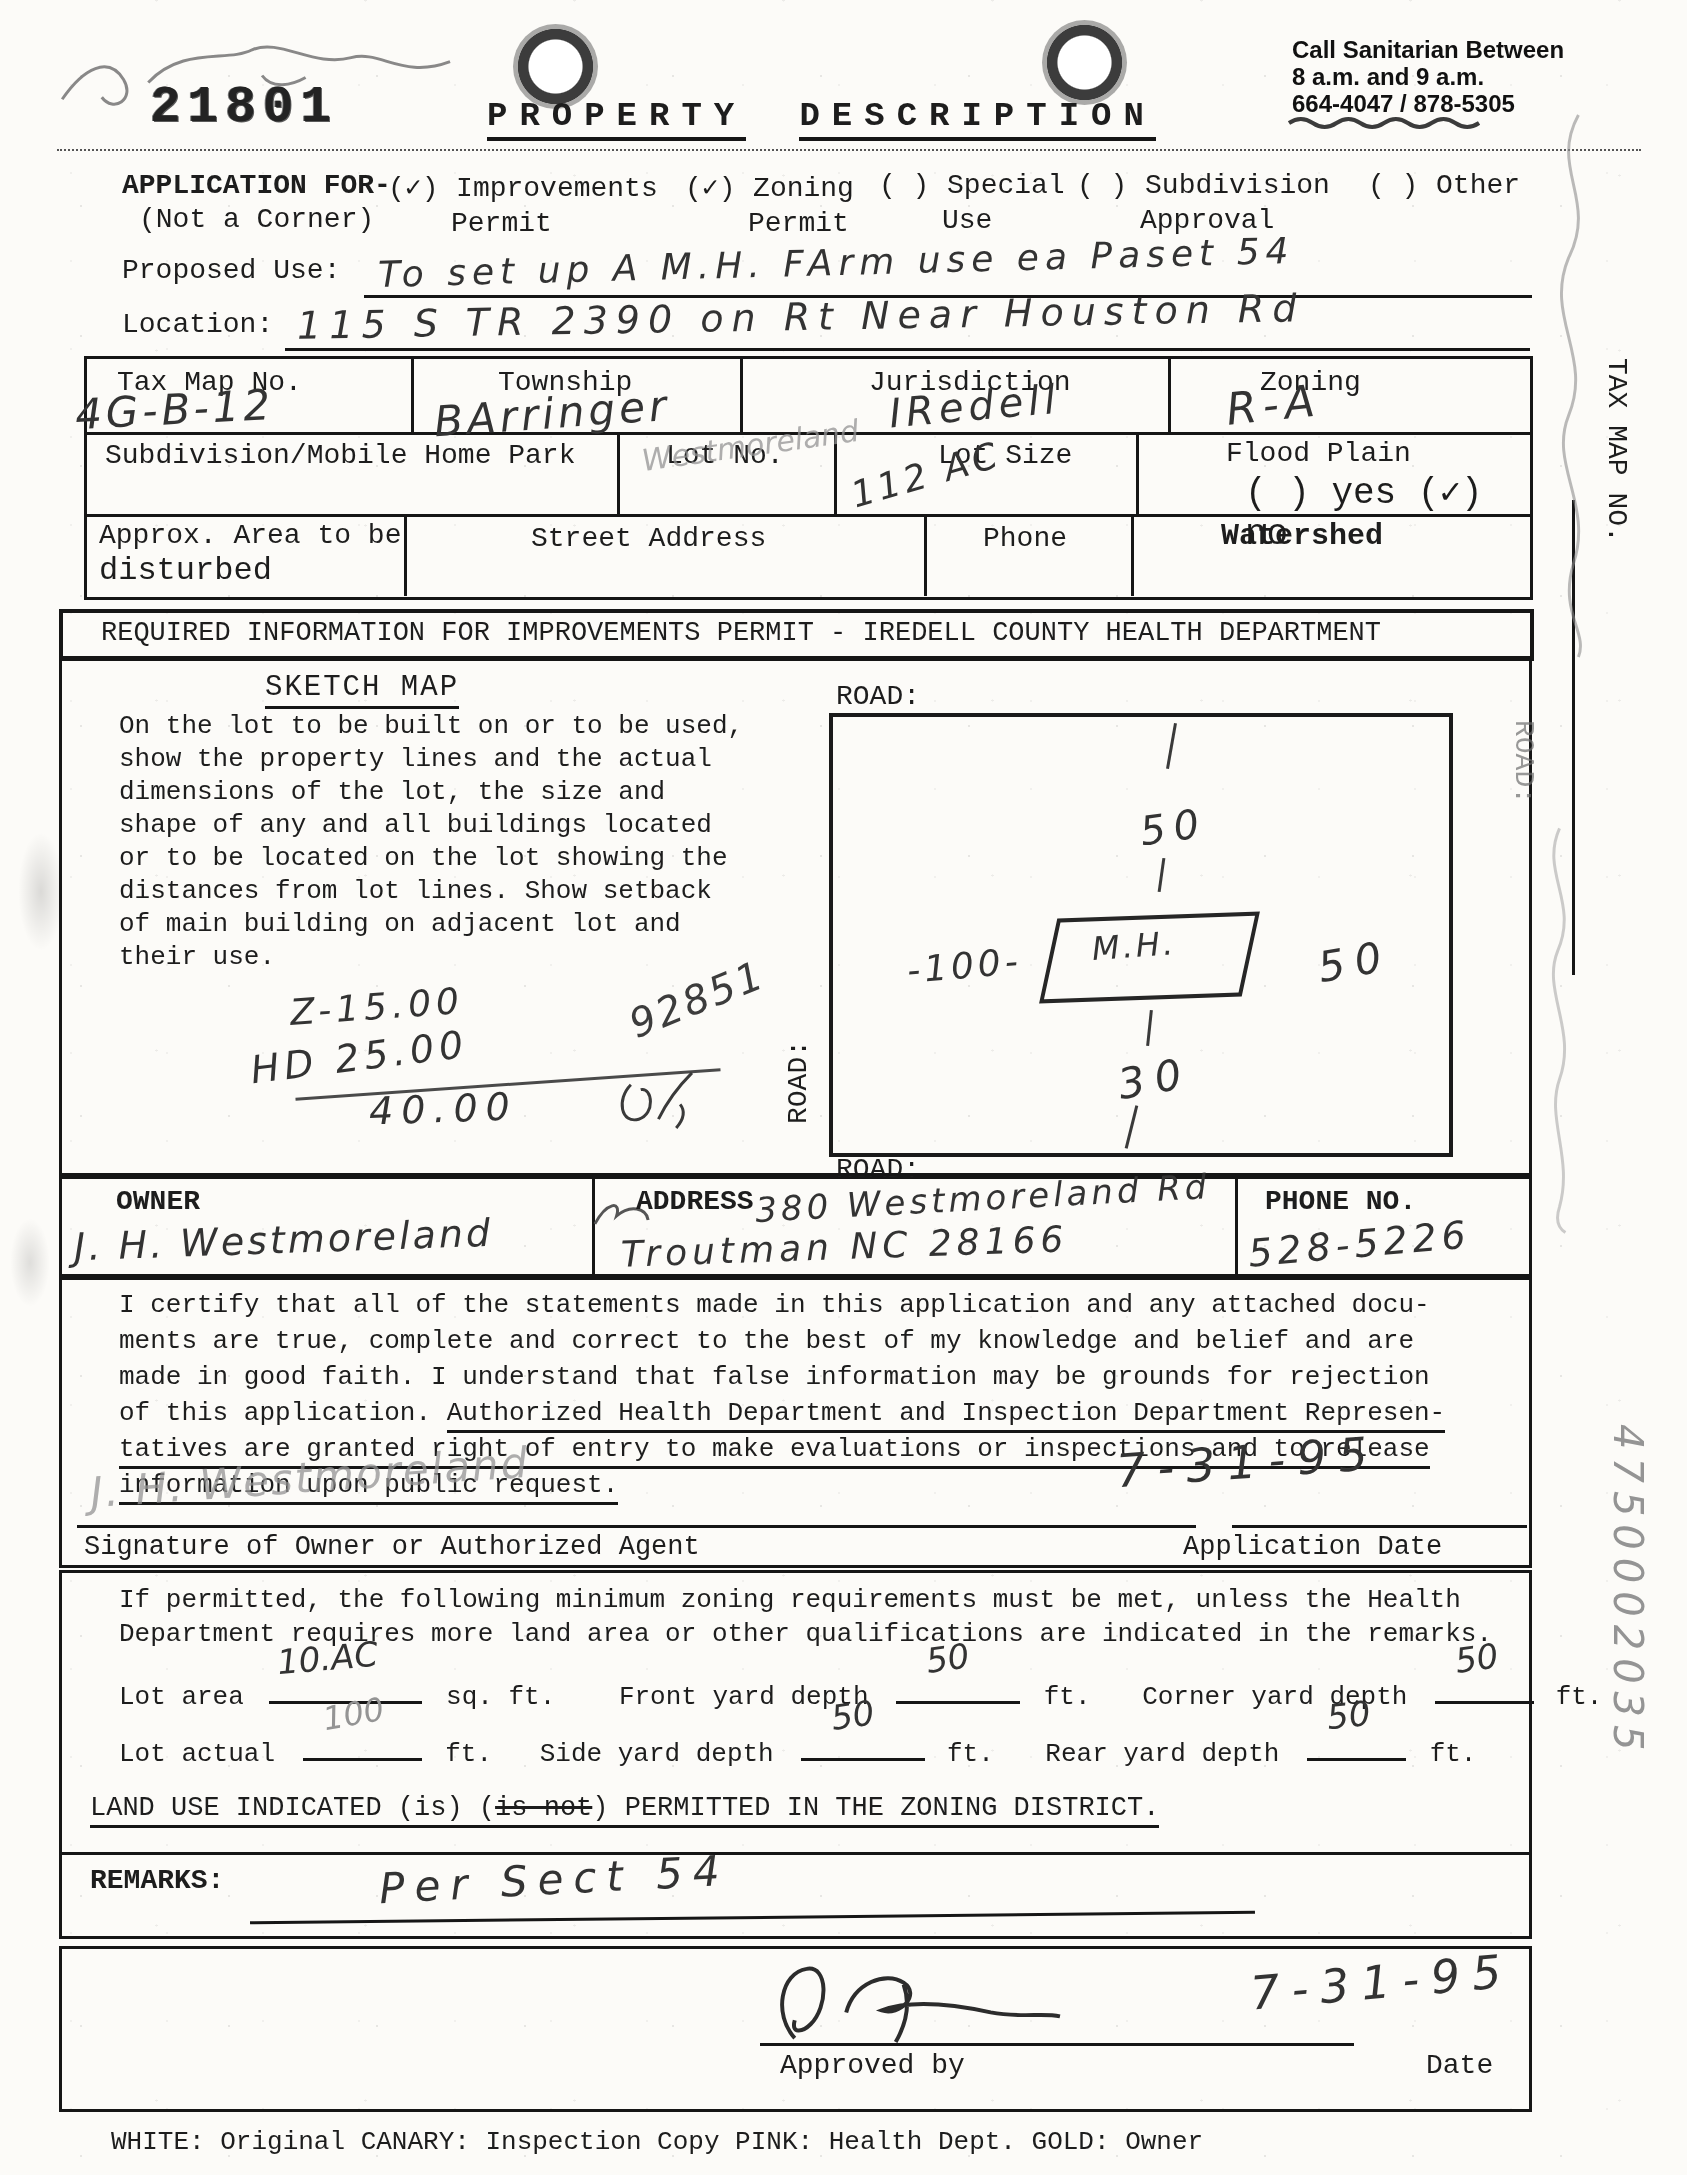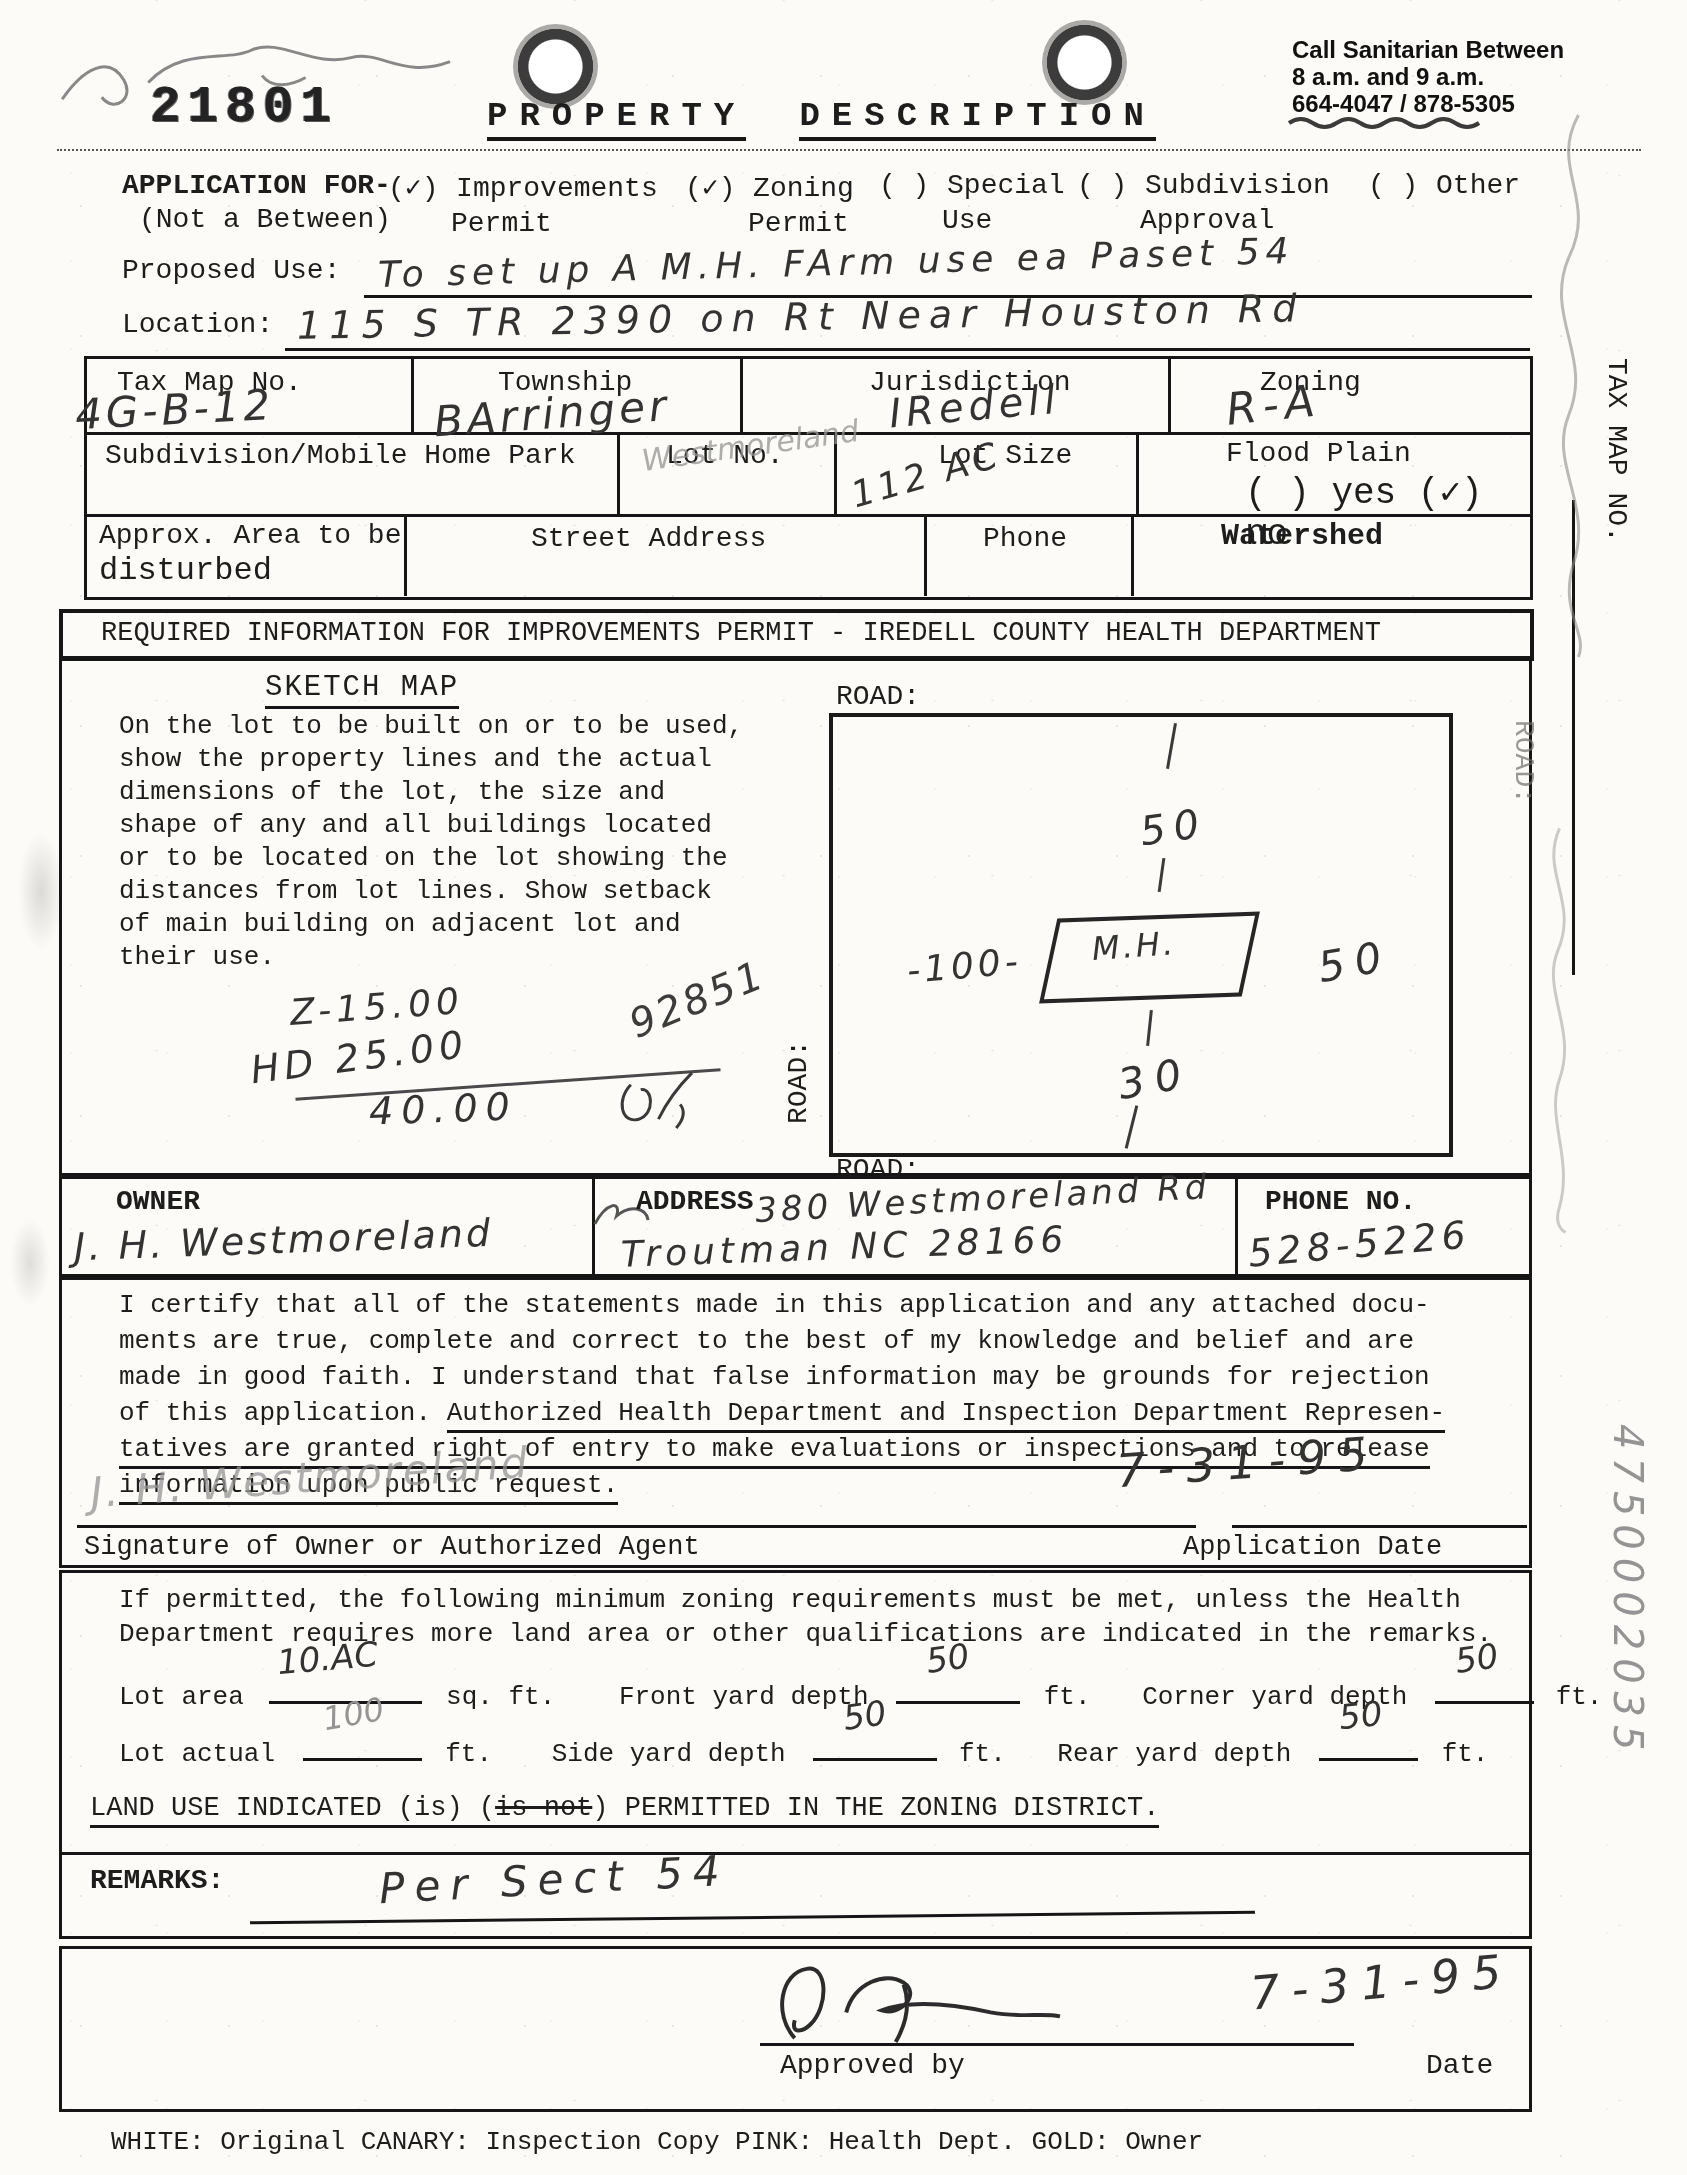--- a/index.html
+++ b/index.html
@@ -54,21 +54,21 @@
   </div>
   <div class="abs" style="left:1287px;top:115px;">
     <svg width="198" height="14" viewBox="0 0 200 14">
         <path d="M2,8 q12,-8 24,0 t24,0 t24,0 t24,0 t24,0 t24,0 t24,0 t24,0" fill="none" stroke="#3b3b3b" stroke-width="4"></path>
       </svg>
   </div>
 
   <div class="abs" style="left:57px;top:149px;width:1584px;border-bottom:2px dotted #555;"></div>
 
   <div class="abs mono" style="left:122px;top:170px;font-size:28px;font-weight:bold;">APPLICATION FOR-</div>
-  <div class="abs mono" style="left:139px;top:204px;font-size:28px;">(Not a Between)</div>
+  <div class="abs mono" style="left:139px;top:204px;font-size:28px;">(Not a Corner)</div>
 
   <div class="abs" style="left:388px;top:170px;">
     <span class="mono" style="font-size:28px;">(✓)</span>
     <span class="mono" style="font-size:28px;margin-left:8px;">Improvements</span>
     <div class="mono" style="font-size:28px;margin-left:63px;margin-top:4px;">Permit</div>
   </div>
   <div class="abs" style="left:685px;top:170px;">
     <span class="mono" style="font-size:28px;">(✓)</span>
     <span class="mono" style="font-size:28px;margin-left:8px;">Zoning</span>
     <div class="mono" style="font-size:28px;margin-left:63px;margin-top:4px;">Permit</div>
@@ -244,21 +244,21 @@
       <span class="blank" style="width:124px;margin-left:12px;"><i class="hw slot" style="font-size:34px;left:30px;transform:rotate(-8deg);">50</i></span>
       <span style="margin-left:8px;">ft.</span>
       <span style="margin-left:36px;">Corner yard depth</span>
       <span class="blank" style="width:99px;margin-left:12px;"><i class="hw slot" style="font-size:34px;left:20px;transform:rotate(-8deg);">50</i></span>
       <span style="margin-left:6px;">ft.</span>
     </div>
     <div class="abs mono" style="left:57px;top:156px;font-size:26px;white-space:nowrap;">
       <span>Lot actual</span>
       <span class="blank" style="width:119px;margin-left:12px;"><i class="hw slot hw-faint" style="font-size:32px;left:20px;transform:rotate(-10deg);">100</i></span>
       <span style="margin-left:8px;">ft.</span>
-      <span style="margin-left:44px;">Side yard depth</span>
+      <span style="margin-left:32px;">Side yard depth</span>
       <span class="blank" style="width:124px;margin-left:12px;"><i class="hw slot" style="font-size:34px;left:30px;transform:rotate(-8deg);">50</i></span>
       <span style="margin-left:6px;">ft.</span>
       <span style="margin-left:36px;">Rear yard depth</span>
       <span class="blank" style="width:99px;margin-left:12px;"><i class="hw slot" style="font-size:34px;left:20px;transform:rotate(-6deg);">50</i></span>
       <span style="margin-left:8px;">ft.</span>
     </div>
     <div class="abs mono" style="left:28px;top:220px;font-size:27px;white-space:nowrap;">
       <span class="u"><span>LAND USE INDICATED (is) (</span><span style="text-decoration:line-through;text-decoration-thickness:3px;">is not</span><span>) PERMITTED IN THE ZONING DISTRICT.</span></span>
     </div>
   </div>

